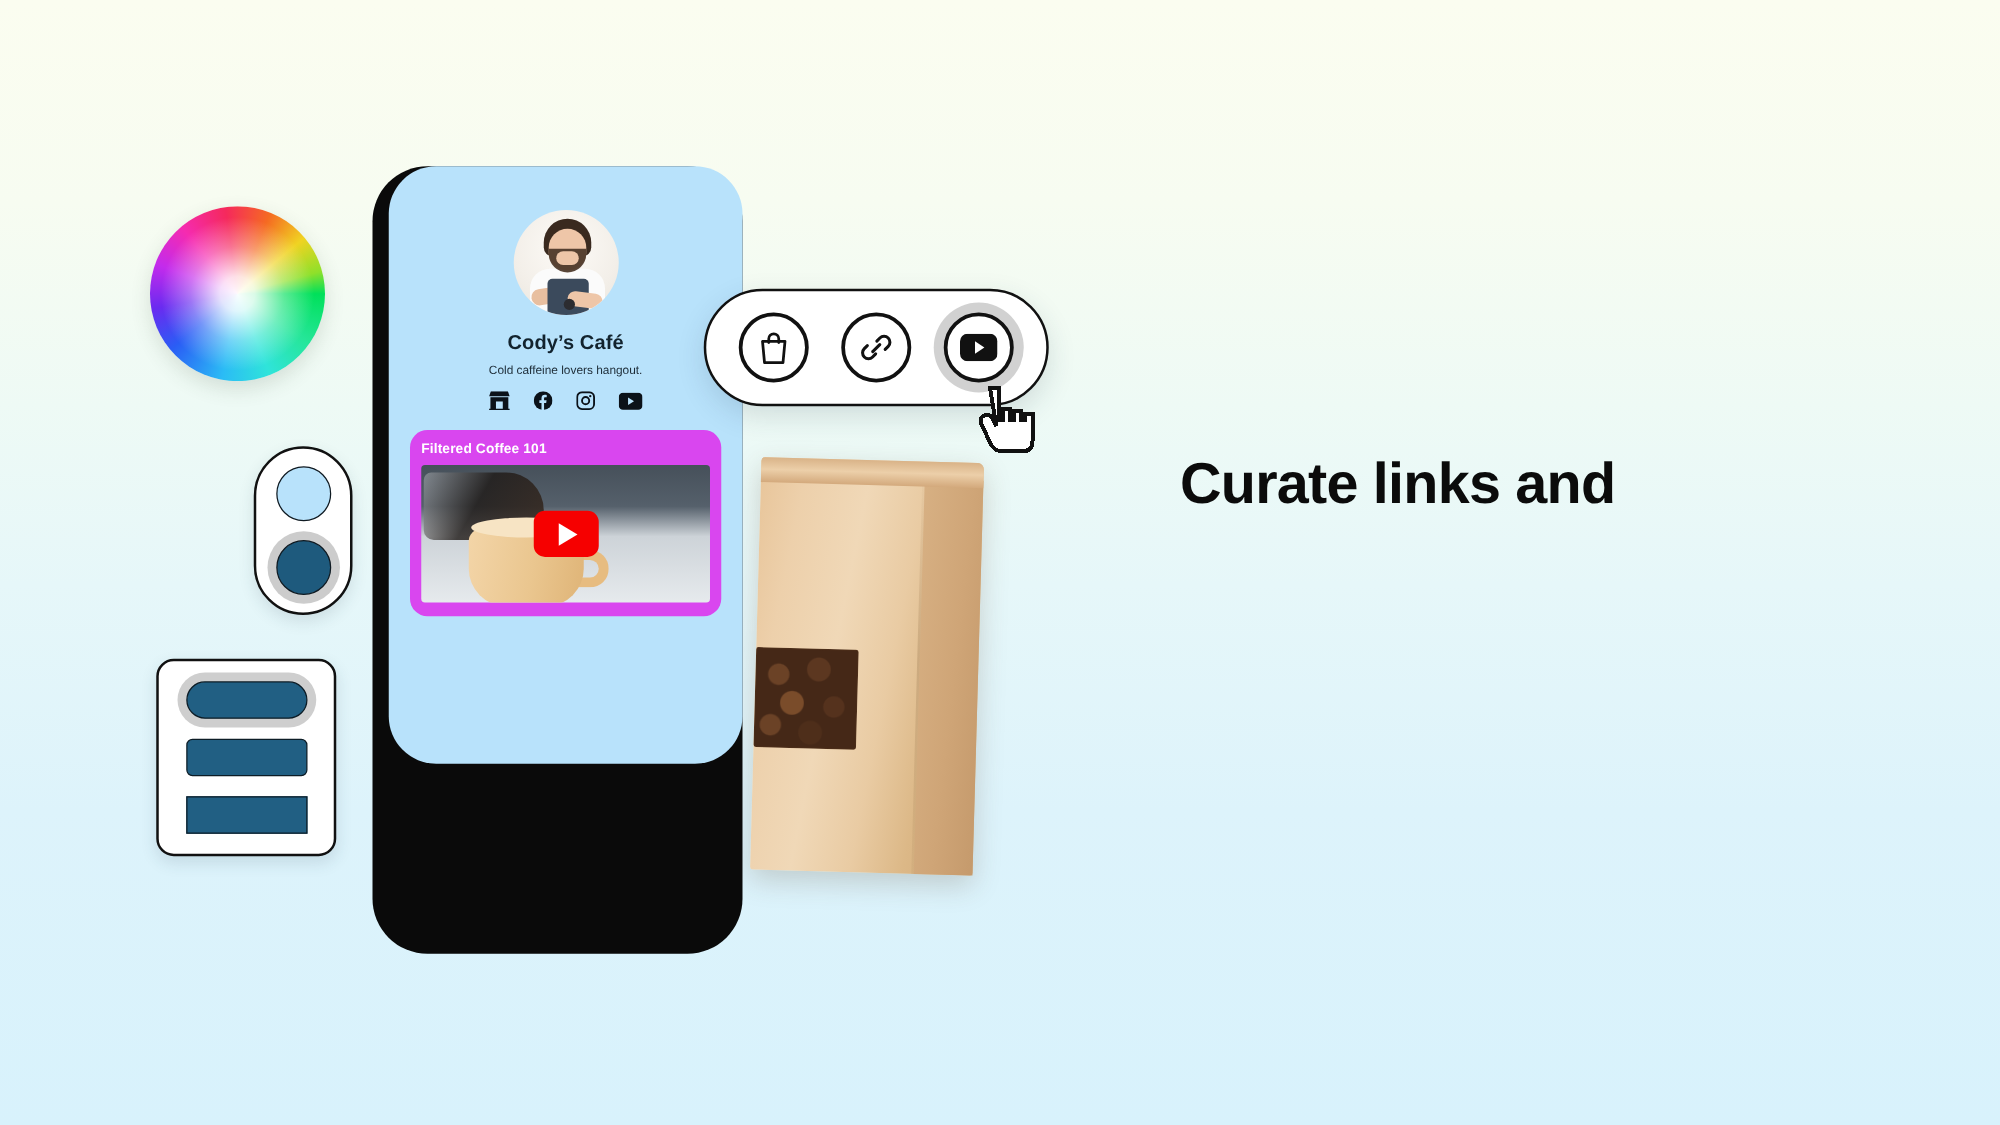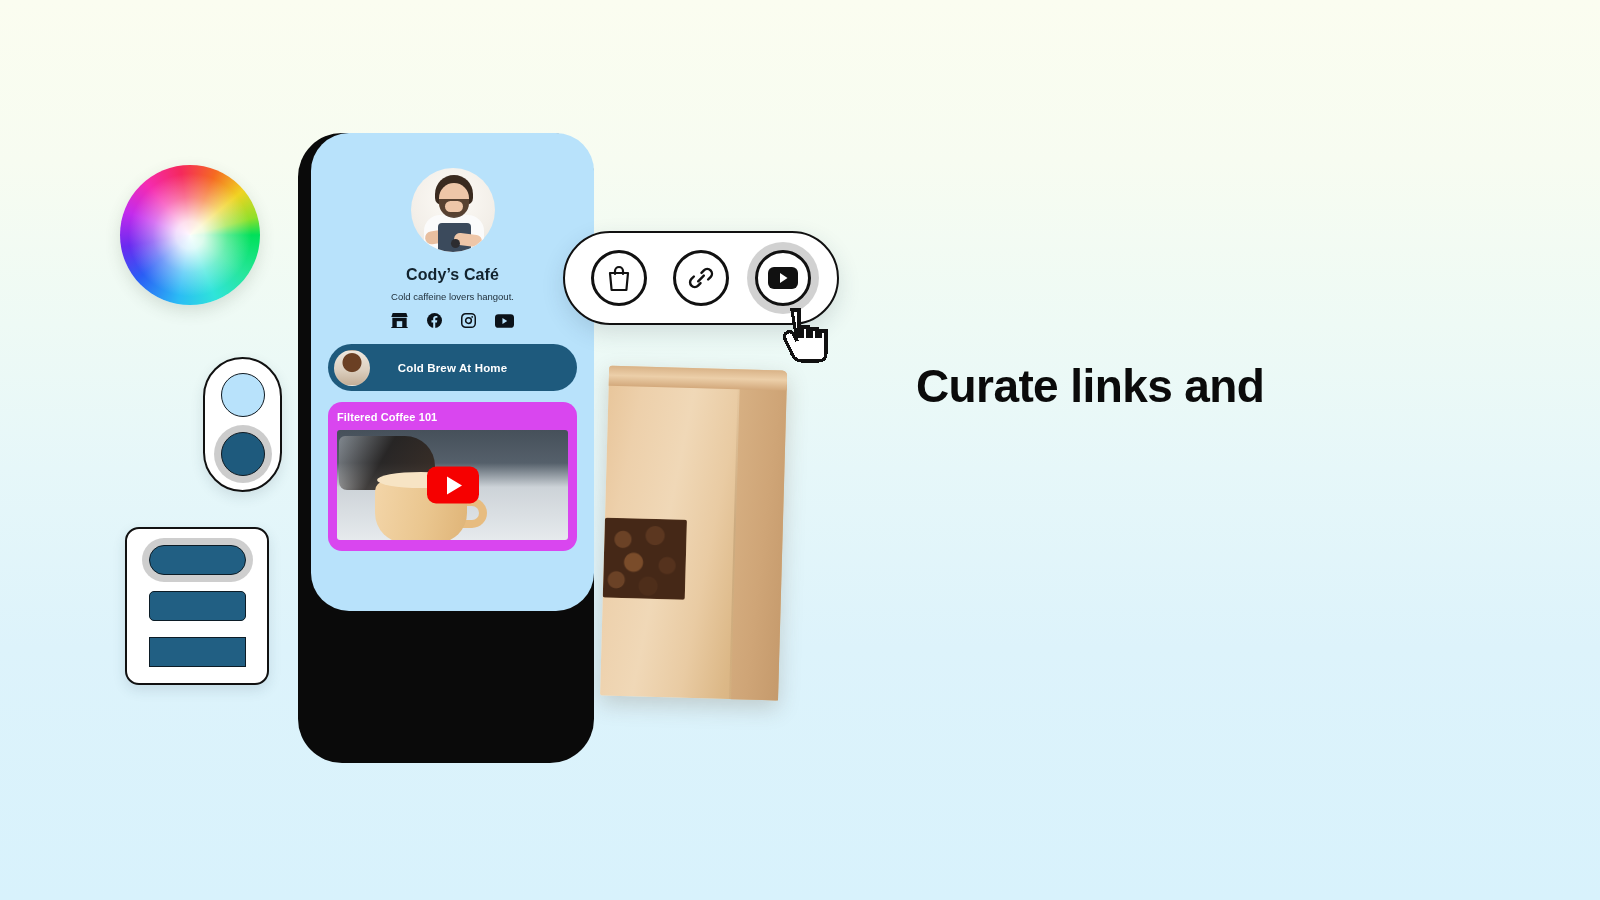--- a/index.html
+++ b/index.html
@@ -211,21 +211,21 @@
   #cursor-pointer{
     position:absolute; left:770px; top:300px; width:62px; height:64px;
   }
 
   
   #headline{
     position:absolute; left:916px; top:358px; width:560px;
     font-size:46px; font-weight:bold; line-height:1.22;
     color:#0b0b0b; letter-spacing:-0.6px;
   }
-  #headline span{ display:block; }
+  #headline span{ display:block;margin-left:28px; }
 </style>
 </head>
 <body>
 
 <div id="color-wheel"></div>
 
 <div id="color-swatch-picker">
   <div class="swatch light"></div>
   <div class="swatch dark sel"></div>
 </div>
@@ -289,24 +289,20 @@
       <svg width="19" height="14" viewBox="0 0 28 20">
         <rect x="0" y="0" width="28" height="20" rx="5" fill="#0b1219"></rect>
         <path d="M11 5.5l7 4.5-7 4.5z" fill="#b8e2fb"></path>
       </svg>
     </span>
   </div>
 
   <div id="links-list">
 
 
-    <div class="link-card">
-      <div class="link-thumb thumb-brewer"></div>
-      <div class="link-label">Cold Brew At Home</div>
-    </div>
 
     <div id="video-card">
       <div id="video-title">Filtered Coffee 101</div>
       <div id="video-thumb">
         <div class="vt-carafe"></div>
         <div class="vt-pour"></div>
         <div class="vt-handle"></div>
         <div class="vt-mug"></div>
         <div class="vt-mug-top"></div>
         <div id="play-button">

